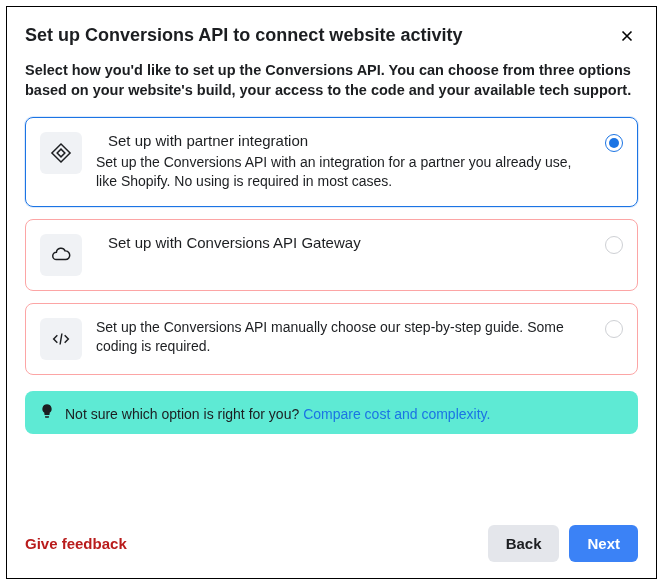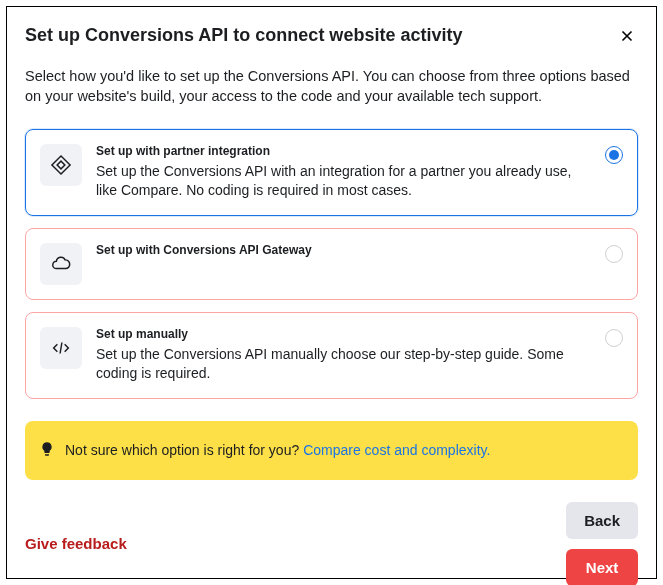--- a/index.html
+++ b/index.html
@@ -11,21 +11,20 @@
       padding: 6px;
     }
     .dialog {
       border: 1.5px solid #000;
       width: 100%;
       height: 100%;
       padding: 18px 18px 16px 18px;
       display: flex;
       flex-direction: column;
       position: relative;
-      gap: 6px;
     }
     .header-row {
       display: flex;
       justify-content: space-between;
       align-items: flex-start;
       margin-bottom: 10px;
     }
     .title {
       font-size: 18px;
       font-weight: 700;
@@ -37,20 +36,21 @@
       cursor: pointer;
       padding: 2px;
       color: #050505;
     }
     .close-btn svg { width: 18px; height: 18px; }
     .subtitle {
       font-size: 14.5px;
       color: #1c1e21;
       line-height: 1.4;
       margin-bottom: 16px;
+      font-weight: bold;
     }
     .options { display: flex; flex-direction: column; gap: 12px; }
     .option {
       border: 1px solid #fca5a5;
       border-radius: 8px;
       padding: 14px 14px;
       display: flex;
       gap: 14px;
       align-items: flex-start;
       cursor: pointer;
@@ -66,24 +66,25 @@
       background: #f0f2f5;
       border-radius: 6px;
       display: flex;
       align-items: center;
       justify-content: center;
       flex-shrink: 0;
       color: #1c1e21;
     }
     .option-body { flex: 1; }
     .option-title {
-      font-size: 12px;
-      font-weight: 700;
+      font-size: 15px;
+      font-weight: 400;
       color: #1c1e21;
       margin-bottom: 4px;
+      margin-left: 12px;
     }
     .option-desc {
       font-size: 14px;
       color: #1c1e21;
       line-height: 1.4;
     }
     .radio {
       width: 18px;
       height: 18px;
       border-radius: 50%;
@@ -97,56 +98,56 @@
     .option.selected .radio { border-color: #1b74e4; }
     .option.selected .radio::after {
       content: "";
       width: 10px;
       height: 10px;
       border-radius: 50%;
       background: #1b74e4;
     }
     .hint-box {
       margin-top: 16px;
-      background: #fde047;
+      background: #5eead4;
       border-radius: 8px;
-      padding: 20px 14px;
-      display: flex;
-      align-items: center;
+      padding: 12px 14px;
+      display: flex;
+      align-items: flex-end;
       gap: 10px;
       font-size: 14px;
       color: #1c1e21;
     }
     .hint-box .bulb { flex-shrink: 0; }
     .hint-link { color: #1b74e4; text-decoration: none; cursor: pointer; }
     .footer {
       margin-top: auto;
       display: flex;
       justify-content: space-between;
       align-items: center;
       padding-top: 16px;
     }
     .feedback-link {
       color: #b91c1c;
       font-size: 15px;
       font-weight: 600;
       text-decoration: none;
       cursor: pointer;
     }
-    .footer-buttons { display: flex; gap: 10px; flex-direction: column; }
+    .footer-buttons { display: flex; gap: 10px; }
     .btn {
       border: none;
       border-radius: 6px;
       padding: 10px 18px;
       font-size: 15px;
       font-weight: 600;
       cursor: pointer;
     }
     .btn-back { background: #e4e6eb; color: #1c1e21; }
-    .btn-next { background: #ef4444; color: #fff; }
+    .btn-next { background: #3b82f6; color: #fff; }
   </style>
 </head>
 <body>
 
 <div class="dialog">
 
   <div class="header-row">
     <h1 class="title">Set up Conversions API to connect website activity</h1>
     <button class="close-btn">
       <span>
@@ -163,21 +164,21 @@
 
     <div class="option selected">
       <div class="icon-box">
         <svg width="22" height="22" viewBox="0 0 24 24" fill="none" stroke="currentColor" stroke-width="1.6">
           <rect x="5" y="5" width="14" height="14" transform="rotate(45 12 12)"></rect>
           <rect x="9" y="9" width="6" height="6" transform="rotate(45 12 12)"></rect>
         </svg>
       </div>
       <div class="option-body">
         <div class="option-title">Set up with partner integration</div>
-        <div class="option-desc">Set up the Conversions API with an integration for a partner you already use, like Compare. No coding is required in most cases.</div>
+        <div class="option-desc">Set up the Conversions API with an integration for a partner you already use, like Shopify. No using is required in most cases.</div>
       </div>
       <div class="radio"></div>
     </div>
 
     <div class="option">
       <div class="icon-box">
         <svg width="22" height="22" viewBox="0 0 24 24" fill="none" stroke="currentColor" stroke-width="1.6">
           <path d="M7 17 a4 4 0 0 1 0-8 a5 5 0 0 1 9.5-1.5 A4 4 0 0 1 17 17 Z"></path>
         </svg>
       </div>
@@ -189,21 +190,20 @@
 
     <div class="option">
       <div class="icon-box">
         <svg width="22" height="22" viewBox="0 0 24 24" fill="none" stroke="currentColor" stroke-width="1.6">
           <path d="M8 8 L4 12 L8 16"></path>
             <path d="M16 8 L20 12 L16 16"></path>
             <path d="M13 6 L11 18"></path>
         </svg>
       </div>
       <div class="option-body">
-        <div class="option-title">Set up manually</div>
         <div class="option-desc">Set up the Conversions API manually choose our step-by-step guide. Some coding is required.</div>
       </div>
       <div class="radio"></div>
     </div>
 
   </div>
 
   <div class="hint-box">
     <span class="bulb">
       <svg width="16" height="16" viewBox="0 0 24 24" fill="currentColor">

